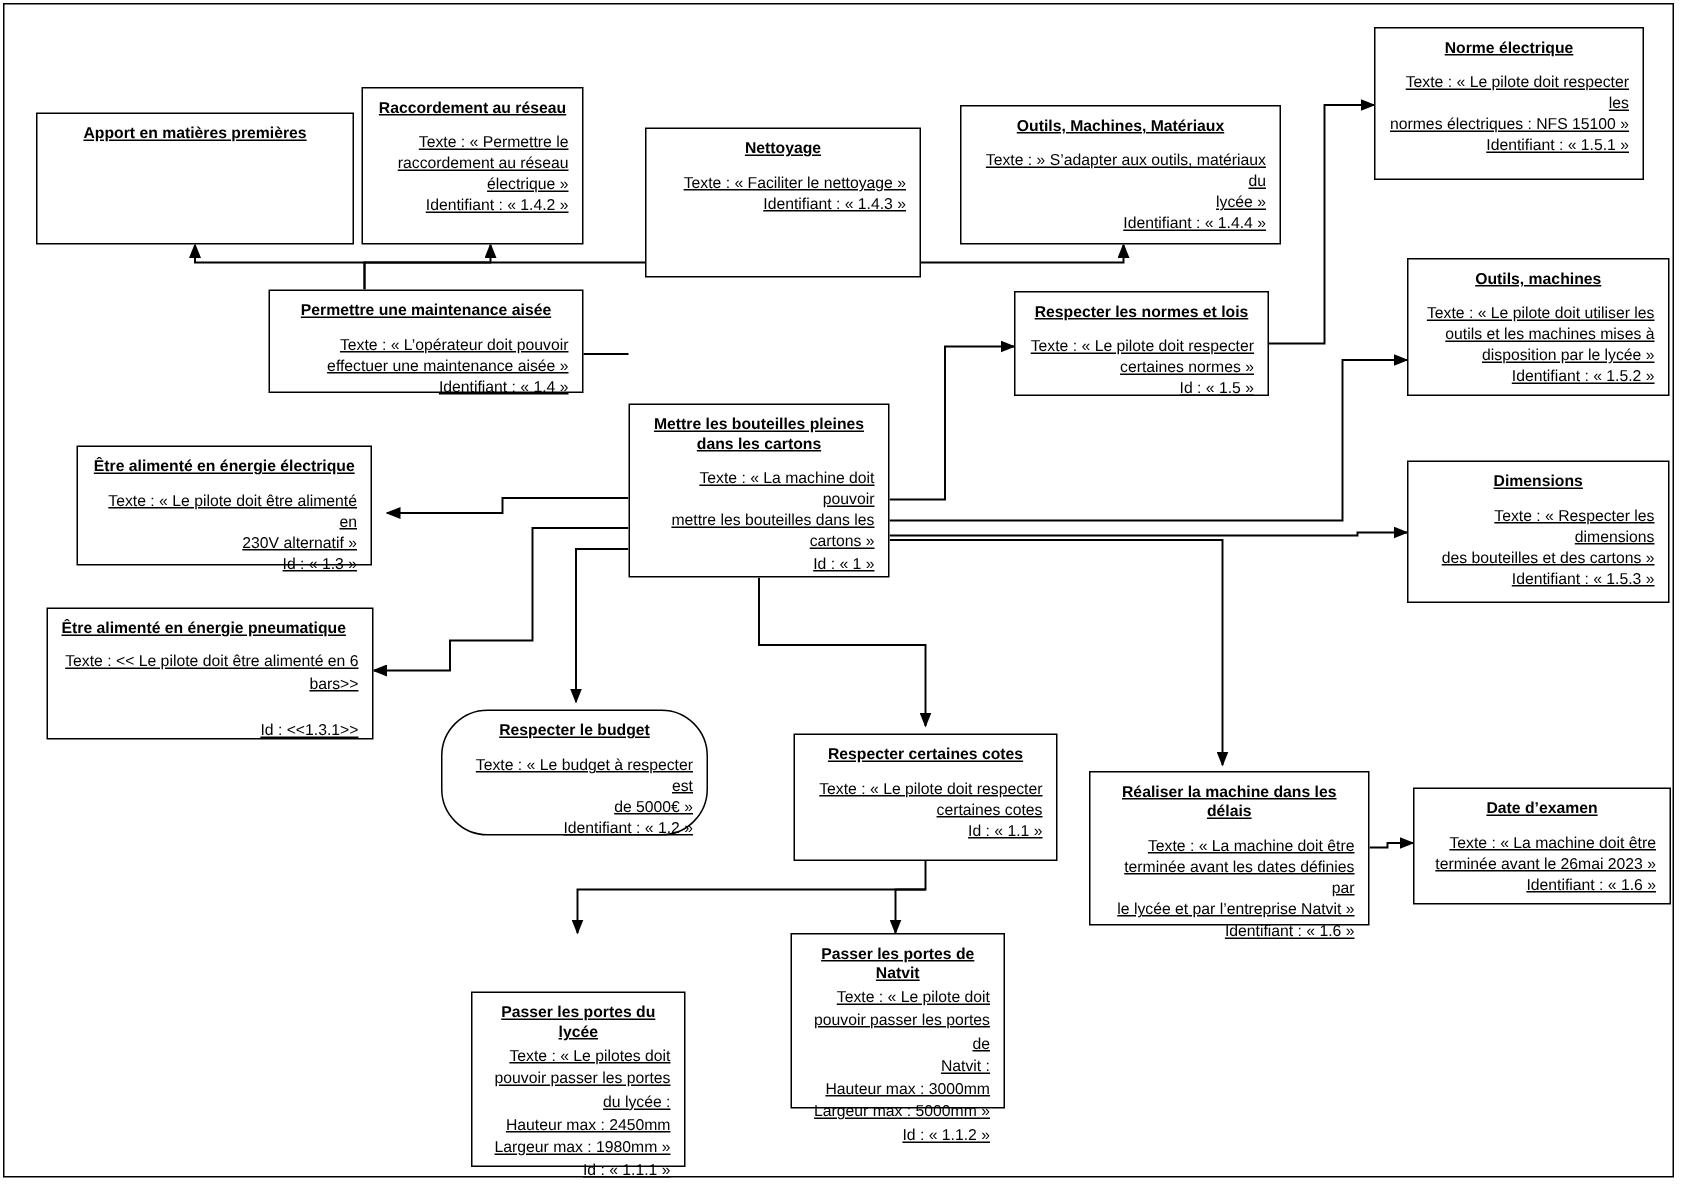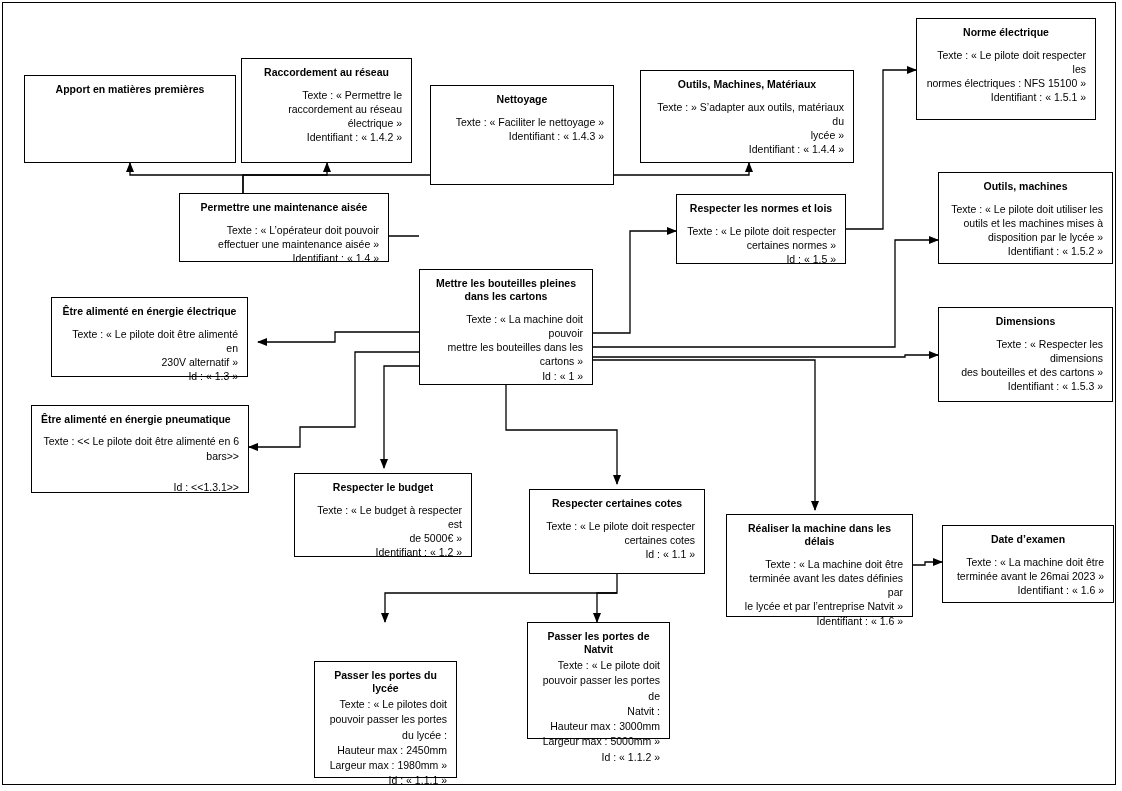--- a/index.html
+++ b/index.html
@@ -33,20 +33,21 @@
   }
   .node{
     position:absolute;
     border:1.2px solid #000000;
     background:#ffffff;
     box-sizing:border-box;
     padding:7px 9px 8px 9px;
     line-height:1.34;
     font-size:10.5px;
     z-index:2;
+    text-decoration:underline;
   }
   .node .title{
     font-weight:bold;
     text-align:center;
     font-size:10.5px;
     margin:0 0 9px 0;
     line-height:1.25;
     white-space:pre-line;
   }
   .node .body{
@@ -104,21 +105,21 @@
 
       <path d="M617,593 L597,593 L597,622" marker-end="url(#arrow)"></path>
 
     </g>
   </svg>
 
   <div class="node" style="left:24px; top:75px; width:212px; height:88px;">
     <div class="title">Apport en matières premières</div>
   </div>
 
-  <div class="node" style="left:241px; top:58px; width:171px; height:105px;">
+  <div class="node" style="left:241px; top:58px; width:148px; height:105px;">
     <div class="title">Raccordement au réseau</div>
     <div class="body">Texte : « Permettre le
 raccordement au réseau
 électrique »
 Identifiant : « 1.4.2 »</div>
   </div>
 
   <div class="node" style="left:430px; top:85px; width:184px; height:100px;">
     <div class="title">Nettoyage</div>
     <div class="body">Texte : « Faciliter le nettoyage »
@@ -185,21 +186,21 @@
   </div>
 
   <div class="node tight pneu" style="left:31px; top:405px; width:218px; height:88px;">
     <div class="title" style="text-align:left; margin-bottom:8px;">Être alimenté en énergie pneumatique</div>
     <div class="body">Texte : &lt;&lt; Le pilote doit être alimenté en 6
 bars&gt;&gt;
 
 Id : &lt;&lt;1.3.1&gt;&gt;</div>
   </div>
 
-  <div class="node" style="left:294px; top:473px; width:178px; height:84px;">
+  <div class="node" style="left:294px; top:473px; width:178px; height:84px;border-radius:31px;">
     <div class="title">Respecter le budget</div>
     <div class="body">Texte : « Le budget à respecter est
 de 5000€ »
 Identifiant : « 1.2 »</div>
   </div>
 
   <div class="node" style="left:529px; top:489px; width:176px; height:85px;">
     <div class="title">Respecter certaines cotes</div>
     <div class="body">Texte : « Le pilote doit respecter
 certaines cotes

